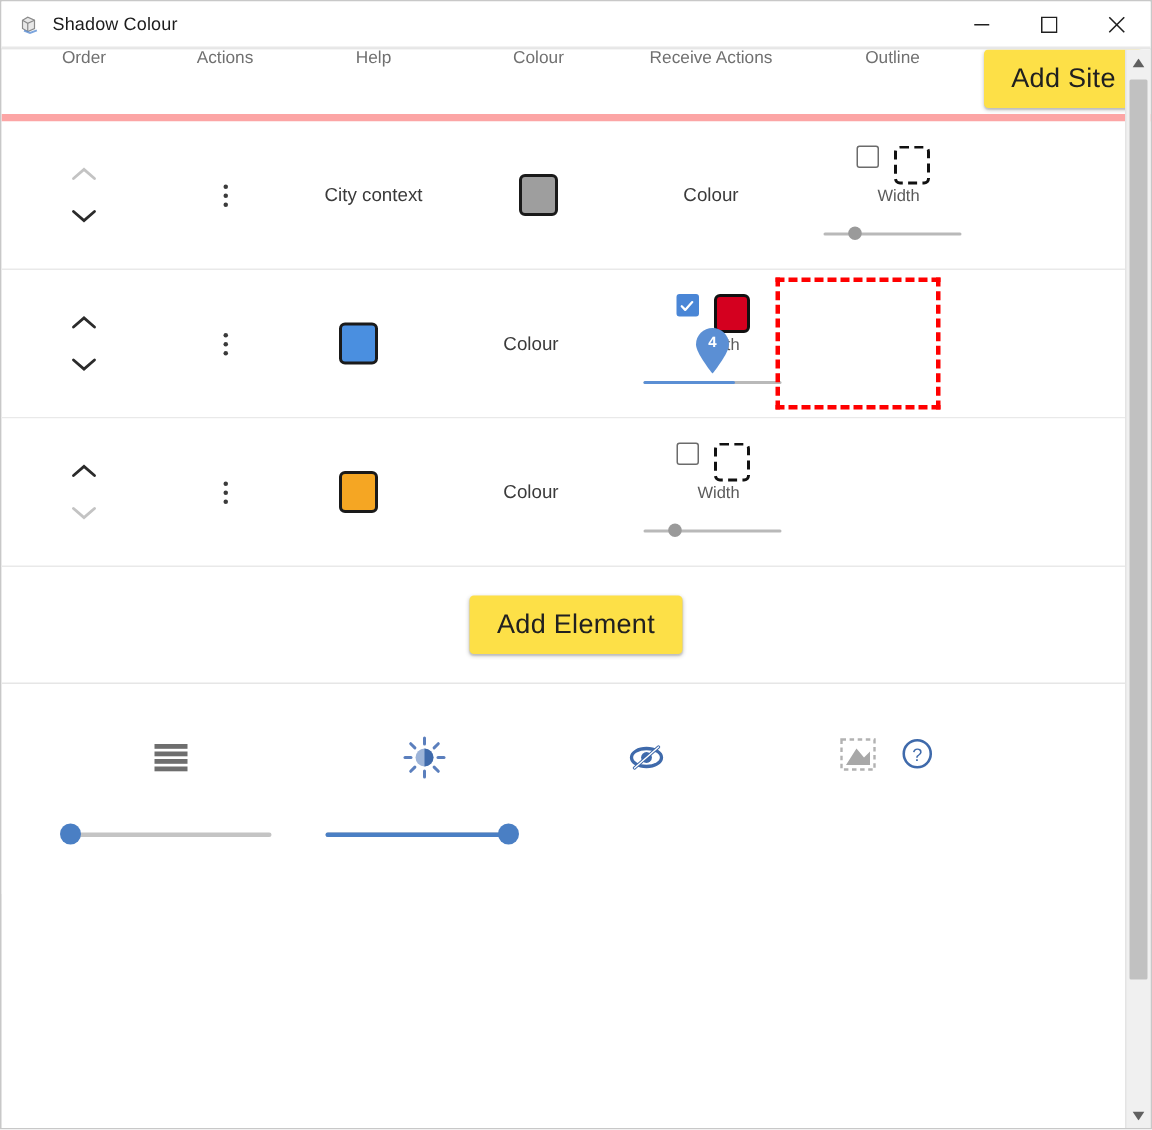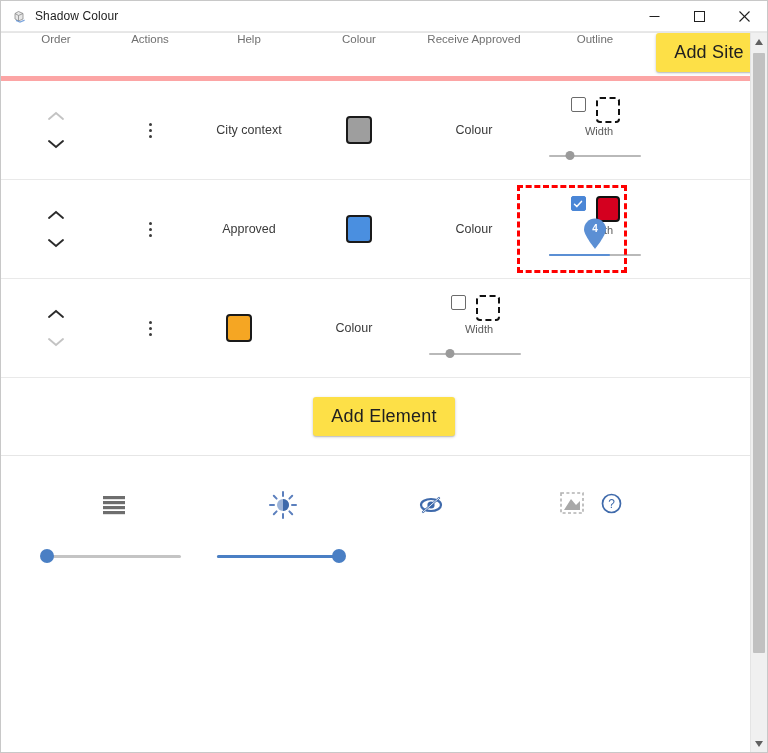--- a/index.html
+++ b/index.html
@@ -267,21 +267,21 @@
   </div>
 
 
   <div class="content">
 
     <div class="thead">
       <div class="th col-order">Order</div>
       <div class="th col-actions">Actions</div>
       <div class="th col-name">Help</div>
       <div class="th col-colour">Colour</div>
-      <div class="th col-recv">Receive Approved</div>
+      <div class="th col-recv">Receive Actions</div>
       <div class="th col-outline">Outline</div>
       <div class="col-add">
         <button class="btn-white">Add Site</button>
       </div>
     </div>
 
     <div id="rows-host">
         <div class="row">
     <div class="cell col-order order-cell">
       <span class="chev dim">
@@ -340,23 +340,20 @@
                 <path d="M4 4 L11 10 L18 4" fill="none" stroke="#2b2b2b" stroke-width="1.9" stroke-linecap="round"></path>
               </svg>
       </span>
     </div>
     <div class="cell col-actions">
       <span class="dots">
               <i></i>
               <i></i>
               <i></i>
             </span>
-    </div>
-    <div class="cell col-name">
-      <span class="cell-name">Approved</span>
     </div>
     <div class="cell col-colour">
       <span class="swatch" style="background:#4a8fe0"></span>
     </div>
     <div class="cell col-recv">
       <span class="cell-colour-label">Colour</span>
     </div>
     <div class="cell col-outline outline-cell">
       <div class="outline-inner">
         <div class="outline-top">

